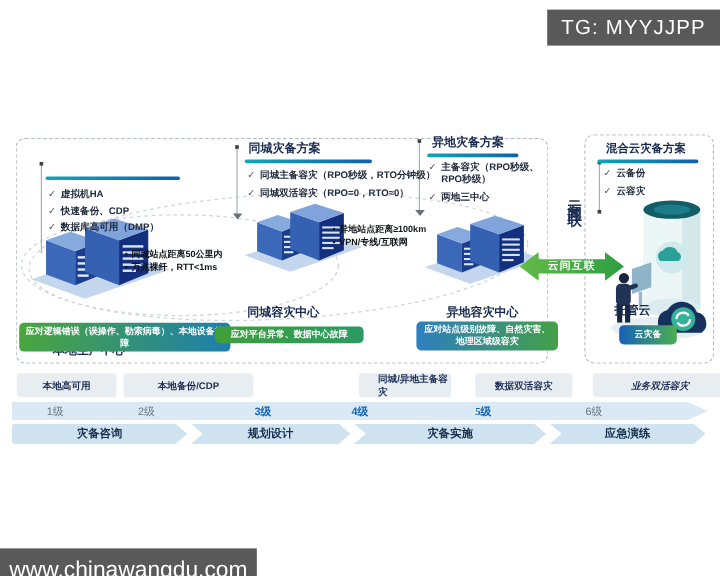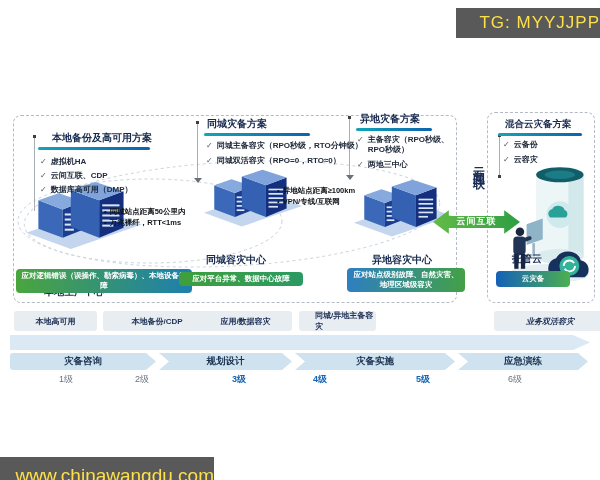--- a/index.html
+++ b/index.html
@@ -1,20 +1,20 @@
 <!DOCTYPE html>
 <html><head>
 <meta charset="utf-8">
 <style>
   html,body{margin:0;padding:0;background:#fff;}
   *{box-sizing:border-box;font-family:"Liberation Sans","DejaVu Sans",sans-serif;}
   #stage{position:relative;width:600px;height:480px;background:#fff;overflow:hidden;outline:1px solid #ececec;}
 
   
-  .badge{position:absolute;background:#595959;color:#fde047;display:flex;align-items:center;justify-content:flex-end;}
+  .badge{position:absolute;background:#595959;color:#ffffff;display:flex;align-items:center;justify-content:center;}
   #tg-badge{left:456px;top:8px;width:144px;height:30px;font-size:17px;letter-spacing:1px;}
   #site-badge{left:0;top:441px;width:214px;height:37px;font-size:19px;margin-top:16px;}
 
   
   .dash-box{position:absolute;border:1px dashed #b3bac3;border-radius:8px;background:transparent;}
   #main-box{left:13px;top:115px;width:444px;height:188px;}
   #hybrid-box{left:487px;top:112px;width:108px;height:191px;}
 
   
   #vlabel{position:absolute;left:457px;top:124px;width:30px;height:80px;writing-mode:vertical-rl;
@@ -51,21 +51,21 @@
   #hybrid-art{position:absolute;left:500px;top:156px;width:95px;height:142px;z-index:2;}
   #link-arrow{position:absolute;left:433px;top:206px;width:87px;height:32px;z-index:5;}
   #link-arrow-label{position:absolute;left:433px;top:206px;width:87px;height:30px;display:flex;
     align-items:center;justify-content:center;color:#fff;font-size:9px;font-weight:bold;z-index:6;letter-spacing:1px;}
 
   
   .tier{position:absolute;top:311px;height:20px;background:#e8edf2;border-radius:3px;display:flex;
     align-items:center;justify-content:center;font-size:8px;font-weight:bold;color:#1d2f55;z-index:4;}
   #level-band{position:absolute;left:10px;top:335px;width:580px;height:15px;background:#dbe9f4;
     clip-path:polygon(0 0,563px 0,580px 50%,563px 100%,0 100%);z-index:3;}
-  .lvl{position:absolute;top:337px;width:34px;text-align:right;font-size:9px;color:#68727d;z-index:4;margin-top:36px;}
+  .lvl{position:absolute;top:337px;width:34px;text-align:left;font-size:9px;color:#68727d;z-index:4;}
   .lvl.hl{color:#1464b4;font-weight:bold;}
   #phase-row{position:absolute;left:10px;top:353px;width:578px;height:34px;z-index:3;}
   .chev{position:absolute;top:0;height:17px;background:#cfe2ef;display:flex;align-items:center;justify-content:center;
     font-size:9.5px;font-weight:bold;color:#17304f;
     clip-path:polygon(0 0,calc(100% - 10px) 0,100% 50%,calc(100% - 10px) 100%,0 100%,10px 50%);}
   .chev.first{clip-path:polygon(0 0,calc(100% - 10px) 0,100% 50%,calc(100% - 10px) 100%,0 100%);border-radius:3px 0 0 3px;}
 </style>
 </head>
 <body>
 
@@ -82,29 +82,28 @@
     <ellipse cx="150" cy="221" rx="132" ry="42" fill="none" stroke="#c9d2da" stroke-width="1" stroke-dasharray="3 3"></ellipse>
     <ellipse cx="232" cy="214" rx="208" ry="52" fill="none" stroke="#ccd5dd" stroke-width="1" stroke-dasharray="3 3" transform="rotate(-3 232 214)"></ellipse>
   </svg>
 
   <div id="main-box" class="dash-box"></div>
   <div id="hybrid-box" class="dash-box"></div>
 
   <div id="vlabel">云间互联</div>
 
   <div class="bracket" style="left:34px;top:137px;height:74px;"></div>
-  <div class="sec-title" style="left:52px;top:131px;font-size:10px;">本地备份及高可用方案</div>
   <div class="underline" style="left:38px;top:147px;width:112px;"></div>
   <div class="item" style="left:40px;top:157px;">
     <span class="chk">✓</span>
     <span>虚拟机HA</span>
   </div>
   <div class="item" style="left:40px;top:171px;">
     <span class="chk">✓</span>
-    <span>云间互联、CDP</span>
+    <span>快速备份、CDP</span>
   </div>
   <div class="item" style="left:40px;top:185px;">
     <span class="chk">✓</span>
     <span>数据库高可用（DMP）</span>
   </div>
 
   <div class="bracket arrow" style="left:197px;top:123px;height:58px;"></div>
   <div class="sec-title" style="left:207px;top:117px;font-size:10px;">同城灾备方案</div>
   <div class="underline" style="left:204px;top:133px;width:106px;"></div>
   <div class="item" style="left:206px;top:141px;">
@@ -188,21 +187,21 @@
   <div class="c-name" style="left:22px;top:253px;width:104px;margin-top:32px;">本地生产中心</div>
   <div class="pill g1" style="left:16px;top:269px;width:176px;">应对逻辑错误（误操作、勒索病毒）、本地设备故障</div>
 
   <div class="c-name" style="left:184px;top:253px;width:104px;">同城容灾中心</div>
   <div class="pill g2" style="left:179px;top:272px;width:124px;">应对平台异常、数据中心故障</div>
 
   <div class="c-name" style="left:350px;top:253px;width:104px;">异地容灾中心</div>
   <div class="pill g3" style="left:347px;top:268px;width:118px;">应对站点级别故障、自然灾害、地理区域级容灾</div>
 
   <div class="c-name" style="left:496px;top:252px;width:62px;">托管云</div>
-  <div class="pill g4" style="left:496px;top:271px;width:74px;padding:3px 4px;">云灾备</div>
+  <div class="pill g4" style="left:516px;top:271px;width:48px;padding:3px 4px;">云灾备</div>
 
   <svg id="link-arrow" viewBox="0 0 88 30">
     <defs>
         <linearGradient id="ggrad" x1="0" y1="0" x2="1" y2="0">
       <stop offset="0" stop-color="#63bb47"></stop>
           <stop offset="1" stop-color="#2e9e43"></stop>
     </linearGradient>
       </defs>
     <polygon points="0,15 16,3 16,9 72,9 72,3 88,15 72,27 72,21 16,21 16,27" fill="url(#ggrad)"></polygon>
   </svg>
@@ -224,30 +223,30 @@
     <rect x="15" y="99" width="4.5" height="16" fill="#18263f"></rect>
     <rect x="22" y="99" width="4.5" height="16" fill="#18263f"></rect>
     <rect x="24" y="83" width="9" height="4" rx="2" fill="#223455" transform="rotate(-18 24 83)"></rect>
     <path d="M56,124 a11,11 0 0 1 3,-20 a14,13 0 0 1 26,2 a10,10 0 0 1 4,18 z" fill="#16325c"></path>
     <circle cx="73" cy="112" r="10.5" fill="#35b29a"></circle>
     <path d="M67,112 a6,6 0 0 1 11,-3 M79,112 a6,6 0 0 1 -11,3" stroke="#fff" stroke-width="2" fill="none"></path>
   </svg>
 
   <div class="tier" style="left:14px;width:83px;">本地高可用</div>
   <div class="tier" style="left:103px;width:108px;">本地备份/CDP</div>
-  <div class="tier" style="left:199px;width:93px;">应用/数据容灾</div>
   <div class="tier" style="left:299px;width:77px;padding-left:16px;">同城/异地主备容灾</div>
+  <div class="tier" style="left:396px;width:81px;">数据双活容灾</div>
   <div class="tier" style="left:494px;width:112px;font-style:italic;">业务双活容灾</div>
 
   <div id="level-band"></div>
   <div class="lvl" style="left:39px;">1级</div>
   <div class="lvl" style="left:115px;">2级</div>
   <div class="lvl hl" style="left:212px;">3级</div>
   <div class="lvl hl" style="left:293px;">4级</div>
-  <div class="lvl hl" style="left:396px;">5级</div>
+  <div class="lvl hl" style="left:396px;font-family:Liberation Serif, serif;">5级</div>
   <div class="lvl" style="left:488px;">6级</div>
 
   <div id="phase-row">
     <div class="chev first" style="left:0;width:146px;">灾备咨询</div>
     <div class="chev" style="left:149px;width:133px;">规划设计</div>
     <div class="chev" style="left:285px;width:160px;">灾备实施</div>
     <div class="chev" style="left:448px;width:130px;">应急演练</div>
   </div>
 
 </div>

